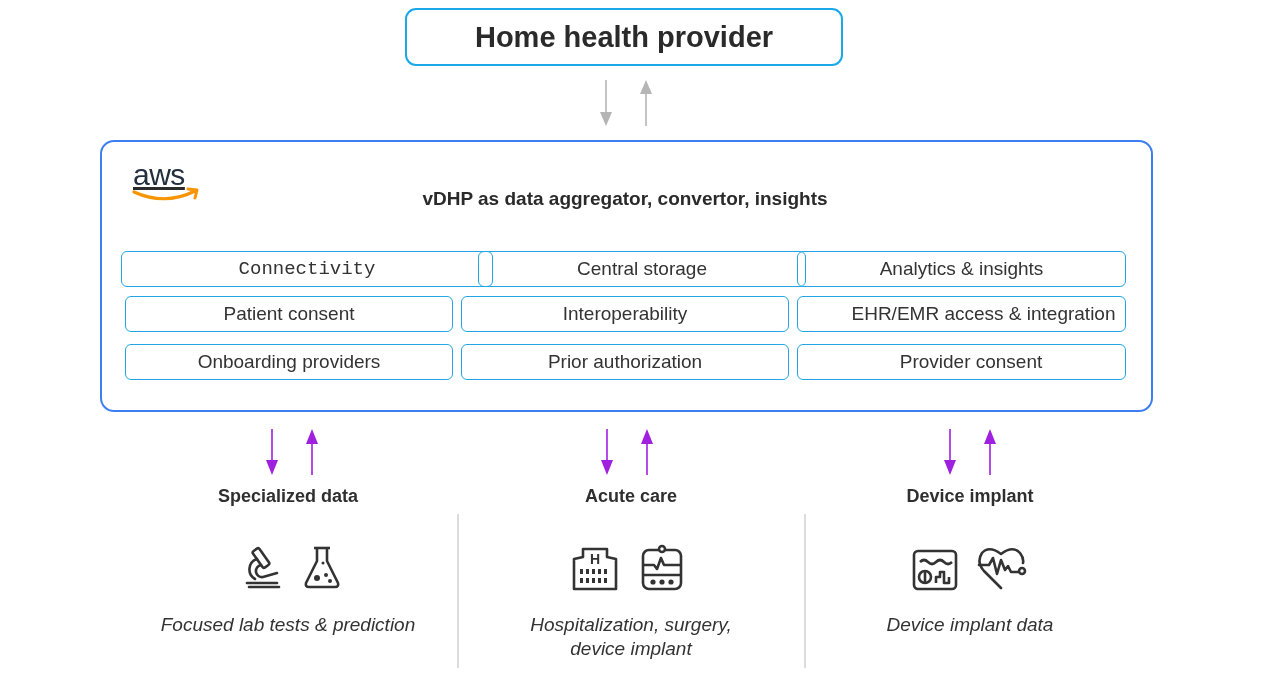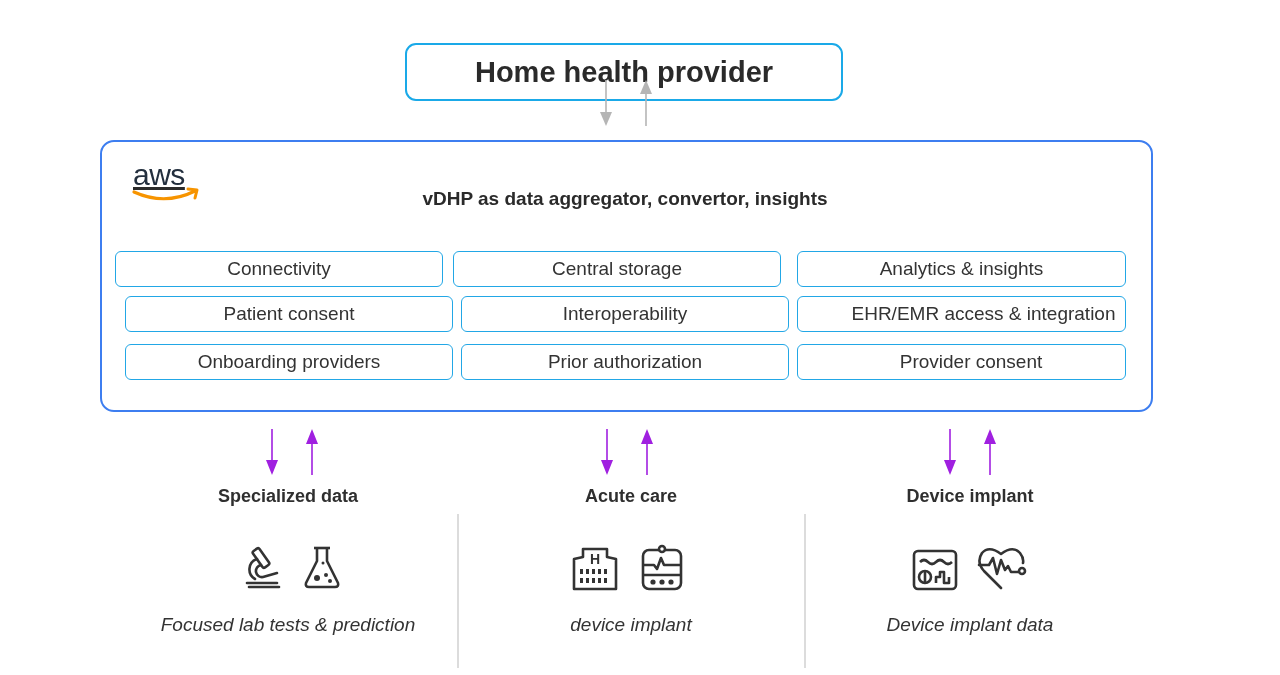--- a/index.html
+++ b/index.html
@@ -1,18 +1,18 @@
 <!DOCTYPE html>
 <html><head>
 <meta charset="utf-8">
 <style>
   html, body { margin: 0; padding: 0; background: #ffffff; }
   body { width: 1280px; height: 675px; position: relative; overflow: hidden; font-family: "Liberation Sans", sans-serif; color: #2b2b2b; }
   .abs { position: absolute; }
-  .top-box { left: 405px; top: 8px; width: 438px; height: 58px; border: 2.5px solid #1aa9e8; border-radius: 11px; box-sizing: border-box; display: flex; align-items: center; justify-content: center; font-weight: bold; font-size: 29px; color: #2a2a2a; margin-top: 35px; }
+  .top-box { left: 405px; top: 8px; width: 438px; height: 58px; border: 2.5px solid #1aa9e8; border-radius: 11px; box-sizing: border-box; display: flex; align-items: center; justify-content: center; font-weight: bold; font-size: 29px; color: #2a2a2a; }
   .main-box { left: 100px; top: 140px; width: 1053px; height: 272px; border: 2.5px solid #3d7ef0; border-radius: 14px; box-sizing: border-box; }
   .aws-logo { left: 133px; top: 160px; width: 70px; height: 50px; text-decoration: underline; }
   .aws-text { font-size: 30px; color: #232f3e; font-family: "Liberation Sans", sans-serif; line-height: 1; letter-spacing: -0.5px; }
   .main-title { left: 200px; top: 188px; width: 850px; text-align: center; font-weight: bold; font-size: 19px; color: #2a2a2a; }
   .cap { position: absolute; height: 36px; border: 1.5px solid #22a7e6; border-radius: 6px; box-sizing: border-box; display: flex; align-items: center; justify-content: center; font-size: 19px; color: #333; }
   .cat-title { font-weight: bold; font-size: 18px; color: #2f2f2f; text-align: center; width: 300px; }
   .cat-desc { font-size: 19px; color: #333; text-align: center; width: 320px; line-height: 24px; font-style: italic; }
   .divider { width: 1.5px; background: #dcdcdc; top: 514px; height: 154px; }
   svg { overflow: visible; }
 </style>
@@ -40,22 +40,22 @@
   <div class="aws-text">aws</div>
   <svg width="70" height="18" style="position:absolute;left:0;top:26px;">
     <path d="M1 6 Q 32 20 62 5" stroke="#f79400" stroke-width="3.2" fill="none" stroke-linecap="round"></path>
     <path d="M55 3 L64 4 L62 12" stroke="#f79400" stroke-width="3" fill="none" stroke-linecap="round" stroke-linejoin="round"></path>
   </svg>
 </div>
 
 <div class="abs main-title">vDHP as data aggregator, convertor, insights</div>
 
 <div>
-  <div class="cap" style="left:115px;top:251px;width:328px;">Connectivity</div>
-  <div class="cap" style="left:453px;top:251px;width:328px;">Central storage</div>
+  <div class="cap" style="left:121px;top:251px;width:372px;font-family:Liberation Mono, monospace;">Connectivity</div>
+  <div class="cap" style="left:478px;top:251px;width:328px;">Central storage</div>
   <div class="cap" style="left:797px;top:251px;width:329px;">Analytics &amp; insights</div>
 
   <div class="cap" style="left:125px;top:296px;width:328px;">Patient consent</div>
   <div class="cap" style="left:461px;top:296px;width:328px;">Interoperability</div>
   <div class="cap" style="left:797px;top:296px;width:329px;padding-left:44px;">EHR/EMR access &amp; integration</div>
 
   <div class="cap" style="left:125px;top:344px;width:328px;">Onboarding providers</div>
   <div class="cap" style="left:461px;top:344px;width:328px;">Prior authorization</div>
   <div class="cap" style="left:797px;top:344px;width:329px;padding-left:19px;">Provider consent</div>
 </div>
@@ -162,17 +162,18 @@
     <path d="M24 44 L7 27 Q-1 18 5 9 Q12 1 24 10 Q36 1 43 9 Q47 14 46 19"></path>
     <polyline points="2,21 12,21 16,14 20,30 24,16 28,26 31,22 34,28 41,28"></polyline>
     <circle cx="45" cy="27" r="3"></circle>
   </g>
 </svg>
 
 <div class="abs cat-desc" style="left:128px;top:613px;">
   <div>Focused lab tests &amp; prediction</div>
 </div>
 <div class="abs cat-desc" style="left:471px;top:613px;">
+  <div>Hospitalization, surgery,</div>
   <div>device implant</div>
 </div>
 <div class="abs cat-desc" style="left:810px;top:613px;">
   <div>Device implant data</div>
 </div>
 
 </body></html>

